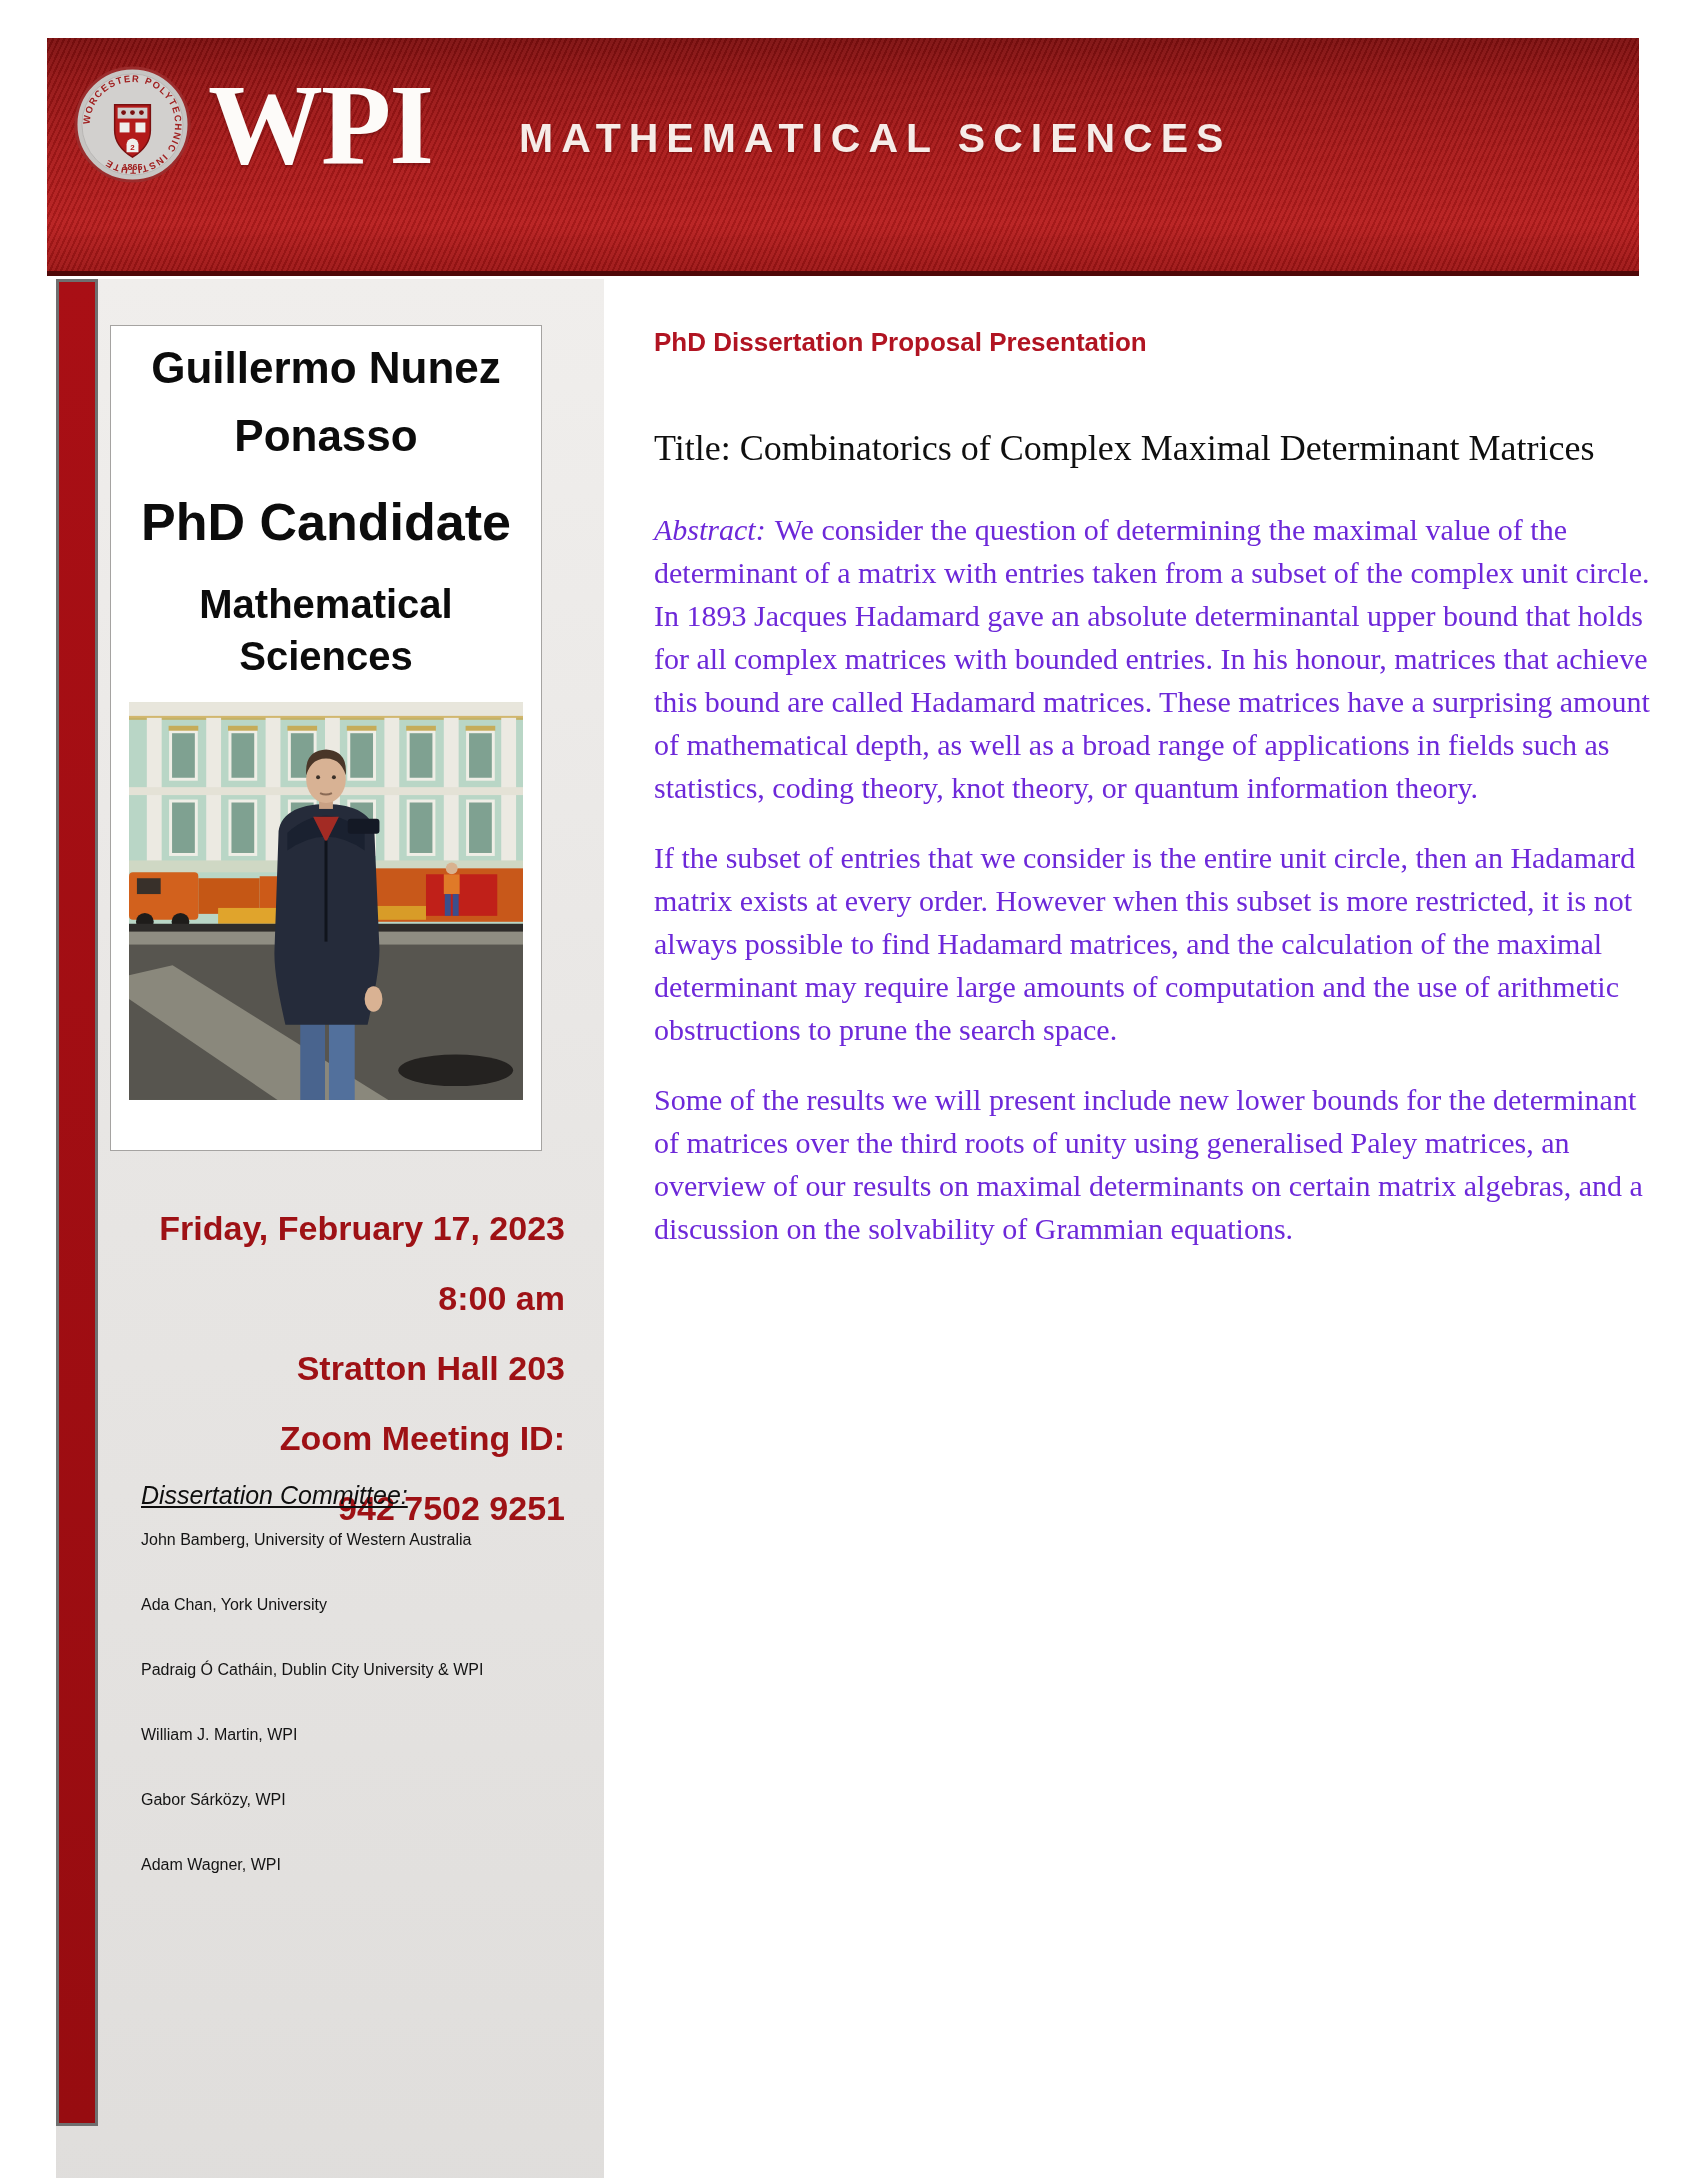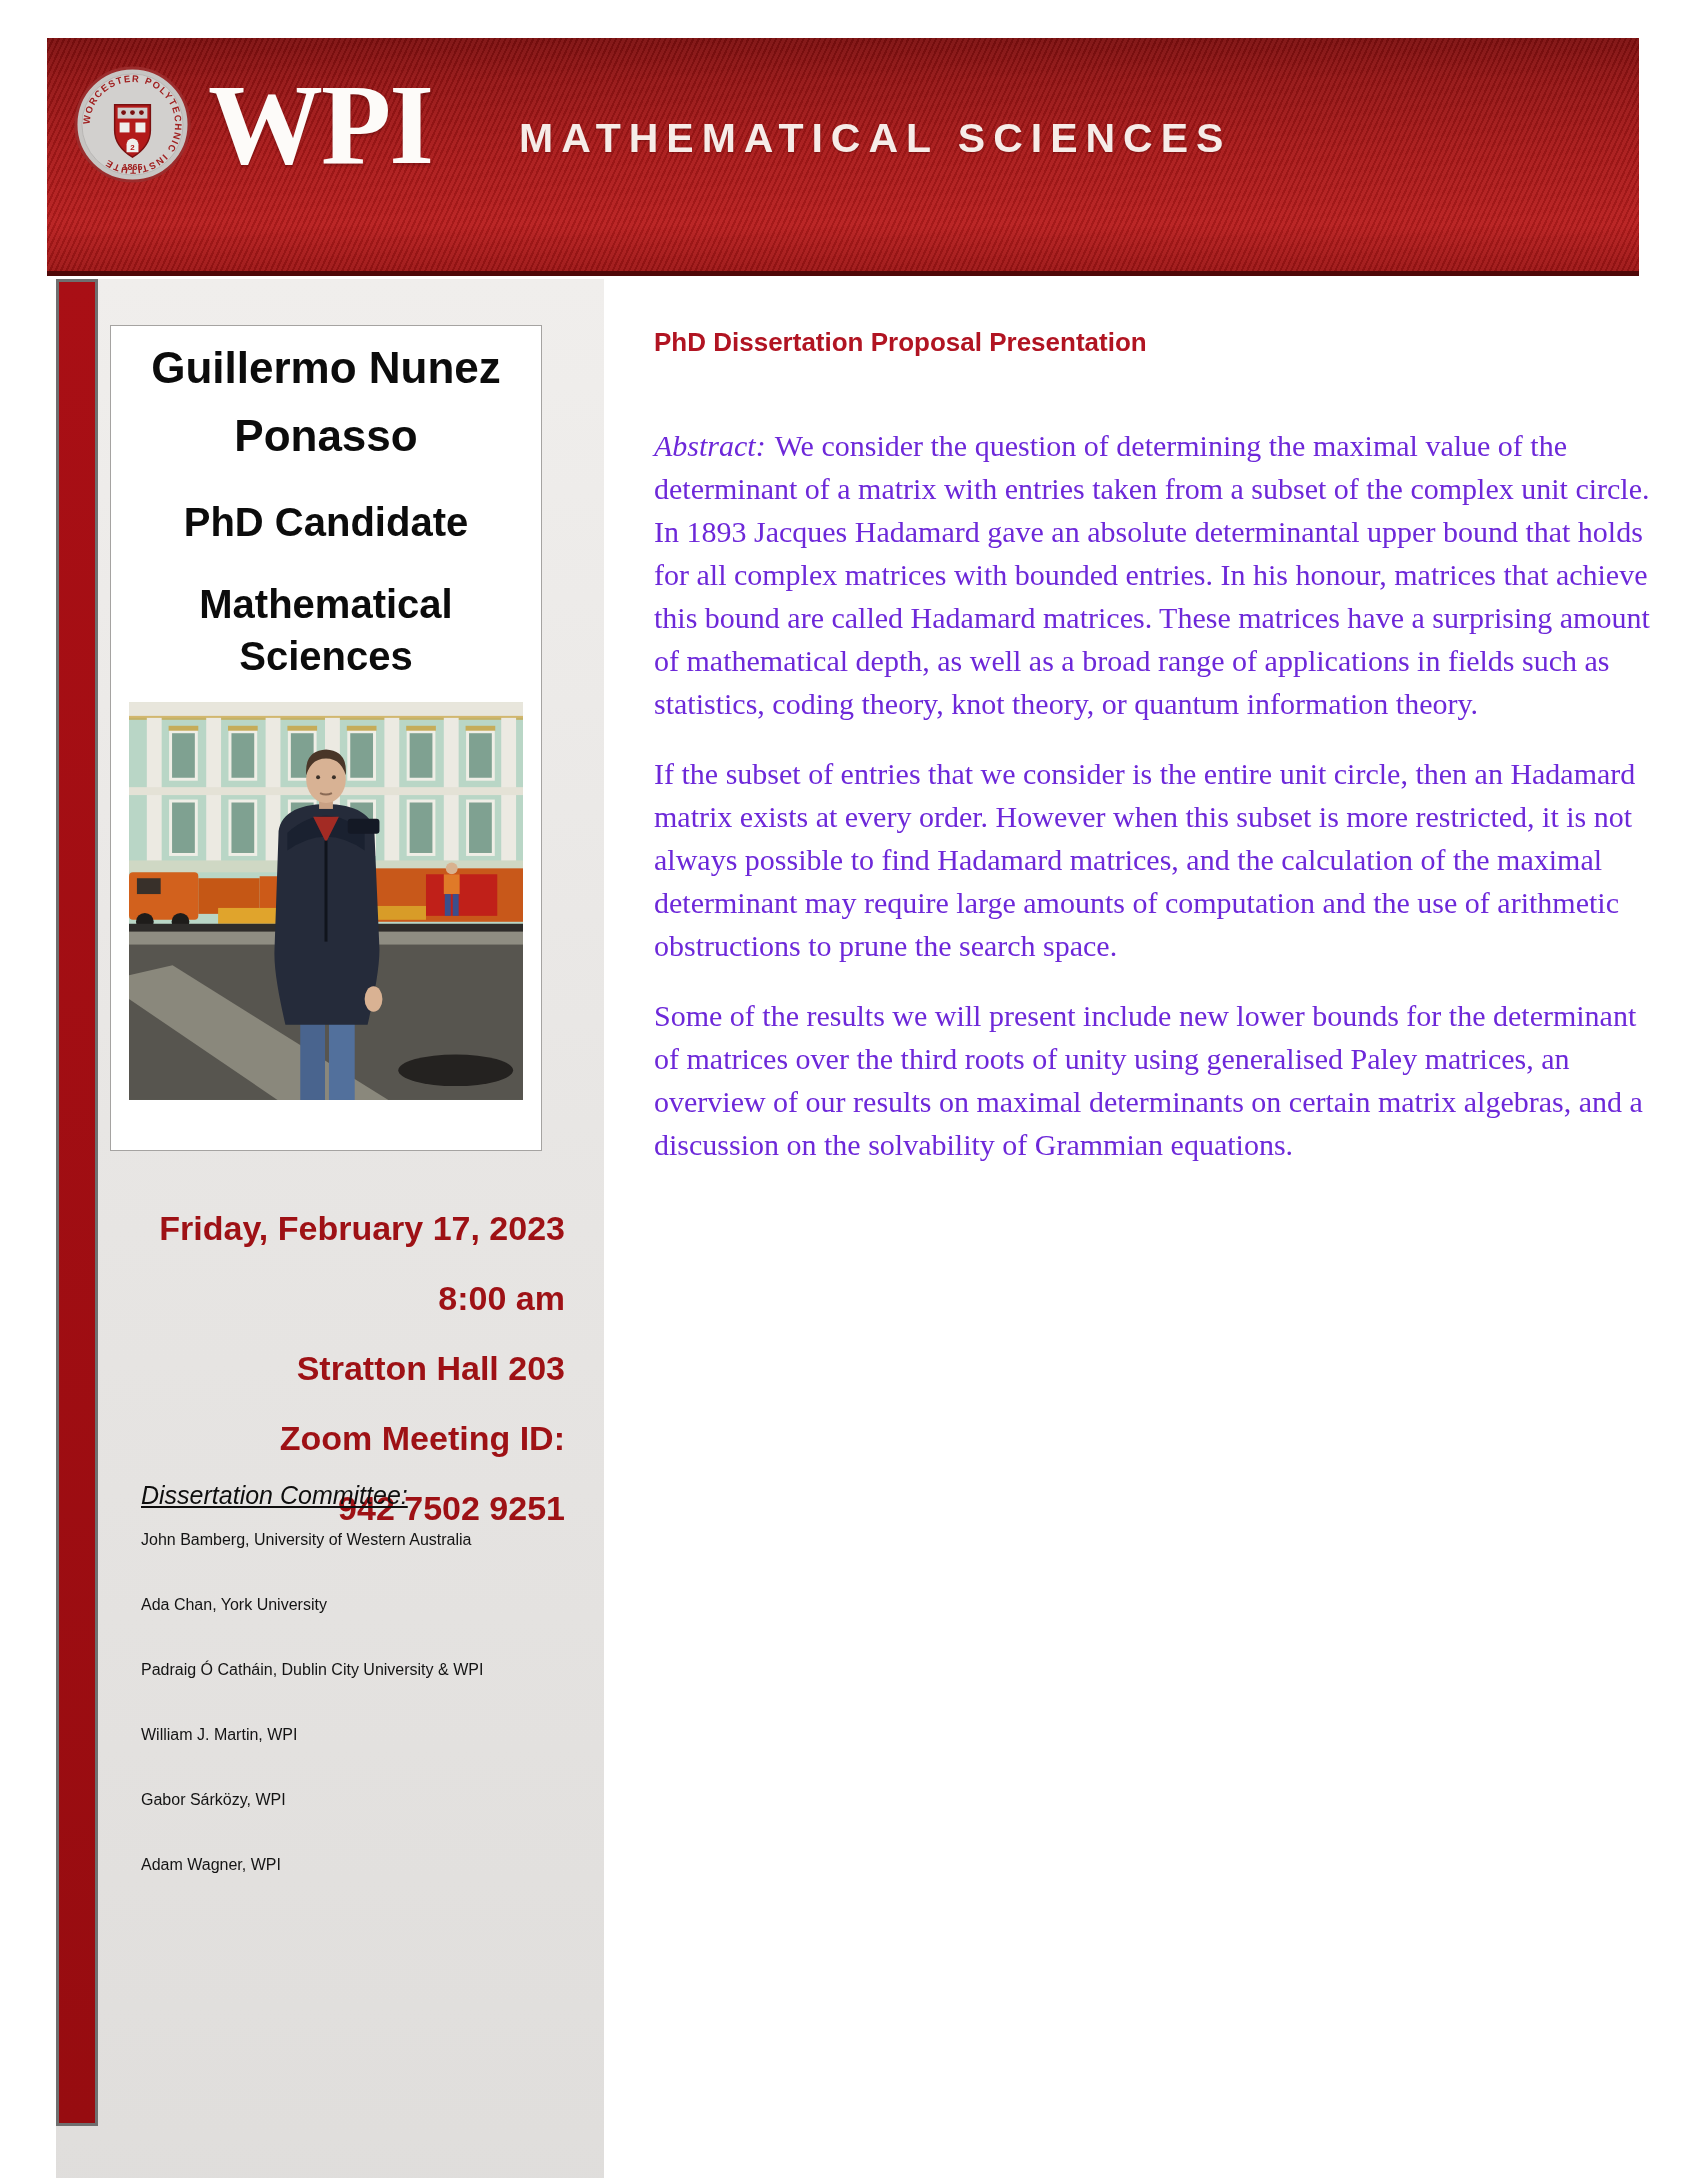--- a/index.html
+++ b/index.html
@@ -46,21 +46,21 @@
   .name-card {
     position:absolute; left:54px; top:46px; width:432px; height:826px;
     background:#ffffff; border:1px solid #a5a3a1;
     text-align:center;
   }
   .candidate-name {
     margin:8px auto 0 auto; max-width:386px;
     font-size:44px; font-weight:700; line-height:68px; color:#0c0c0c;
   }
   .candidate-role {
-    margin-top:27px; font-size:40px; font-weight:700; line-height:51px; color:#0c0c0c;
+    margin-top:27px; font-size:52px; font-weight:700; line-height:51px; color:#0c0c0c;
   }
   .candidate-dept {
     margin:30px auto 0 auto; max-width:327px;
     font-size:40px; font-weight:700; line-height:52px; color:#0c0c0c;
   }
   .photo { display:block; margin:20px auto 0 auto; width:394px; height:398px; }
 
   .event-info {
     position:absolute; left:42px; top:927px; width:467px;
     text-align:right; color:#9e1115; font-weight:700;
@@ -236,19 +236,20 @@
     <div class="committee-member">Ada Chan, York University</div>
     <div class="committee-member">Padraig Ó Catháin, Dublin City University &amp; WPI</div>
     <div class="committee-member">William J. Martin, WPI</div>
     <div class="committee-member">Gabor Sárközy, WPI</div>
     <div class="committee-member">Adam Wagner, WPI</div>
   </div>
 </aside>
 
 <main class="main">
   <h1 class="main-heading">PhD Dissertation Proposal Presentation</h1>
+  <div class="diss-title">Title: Combinatorics of Complex Maximal Determinant Matrices</div>
   <p class="para">
     <span class="abstract-label">Abstract:</span><span>We consider the question of determining the maximal value of the determinant of a matrix with entries taken from a subset of the complex unit circle. In 1893 Jacques Hadamard gave an absolute determinantal upper bound that holds for all complex matrices with bounded entries. In his honour, matrices that achieve this bound are called Hadamard matrices. These matrices have a surprising amount of mathematical depth, as well as a broad range of applications in fields such as statistics, coding theory, knot theory, or quantum information theory.</span>
   </p>
   <p class="para">If the subset of entries that we consider is the entire unit circle, then an Hadamard matrix exists at every order. However when this subset is more restricted, it is not always possible to find Hadamard matrices, and the calculation of the maximal determinant may require large amounts of computation and the use of arithmetic obstructions to prune the search space.</p>
   <p class="para">Some of the results we will present include new lower bounds for the determinant of matrices over the third roots of unity using generalised Paley matrices, an overview of our results on maximal determinants on certain matrix algebras, and a discussion on the solvability of Grammian equations.</p>
 </main>
 
 
 </body></html>

